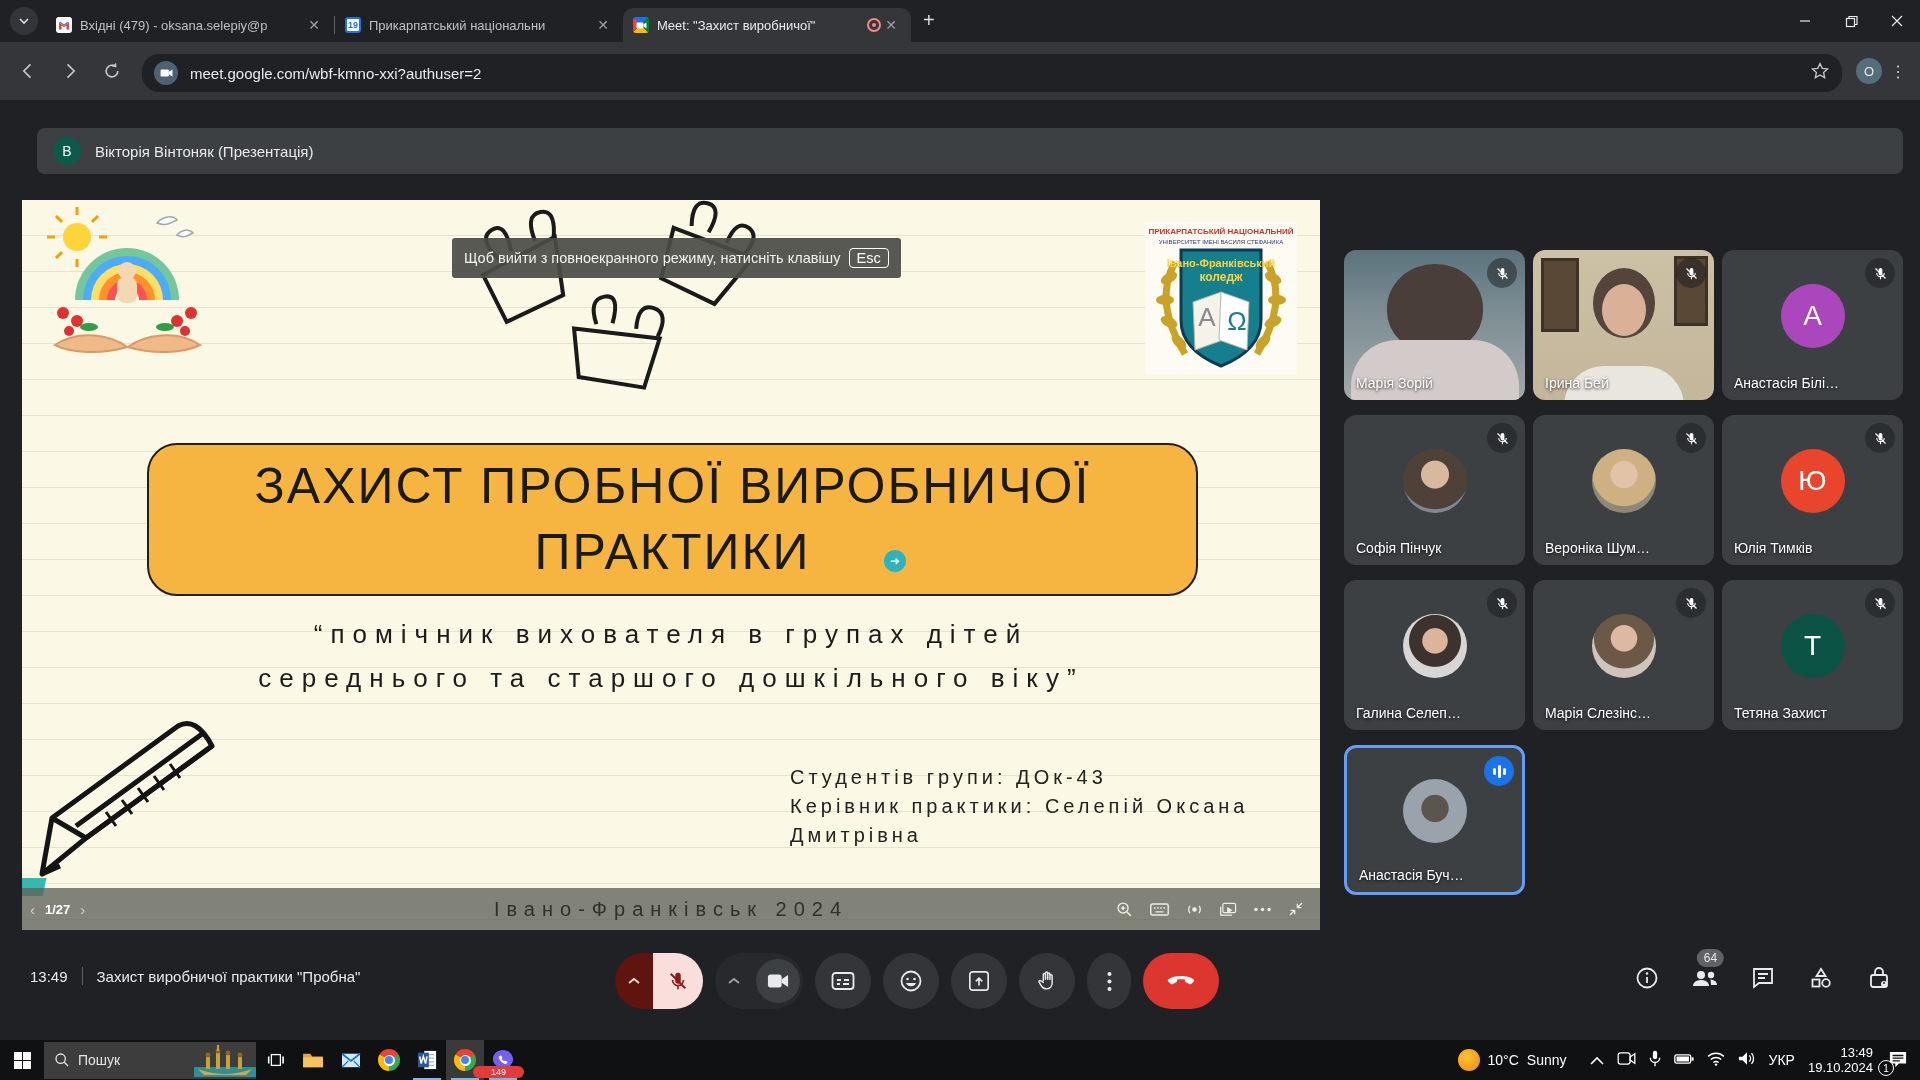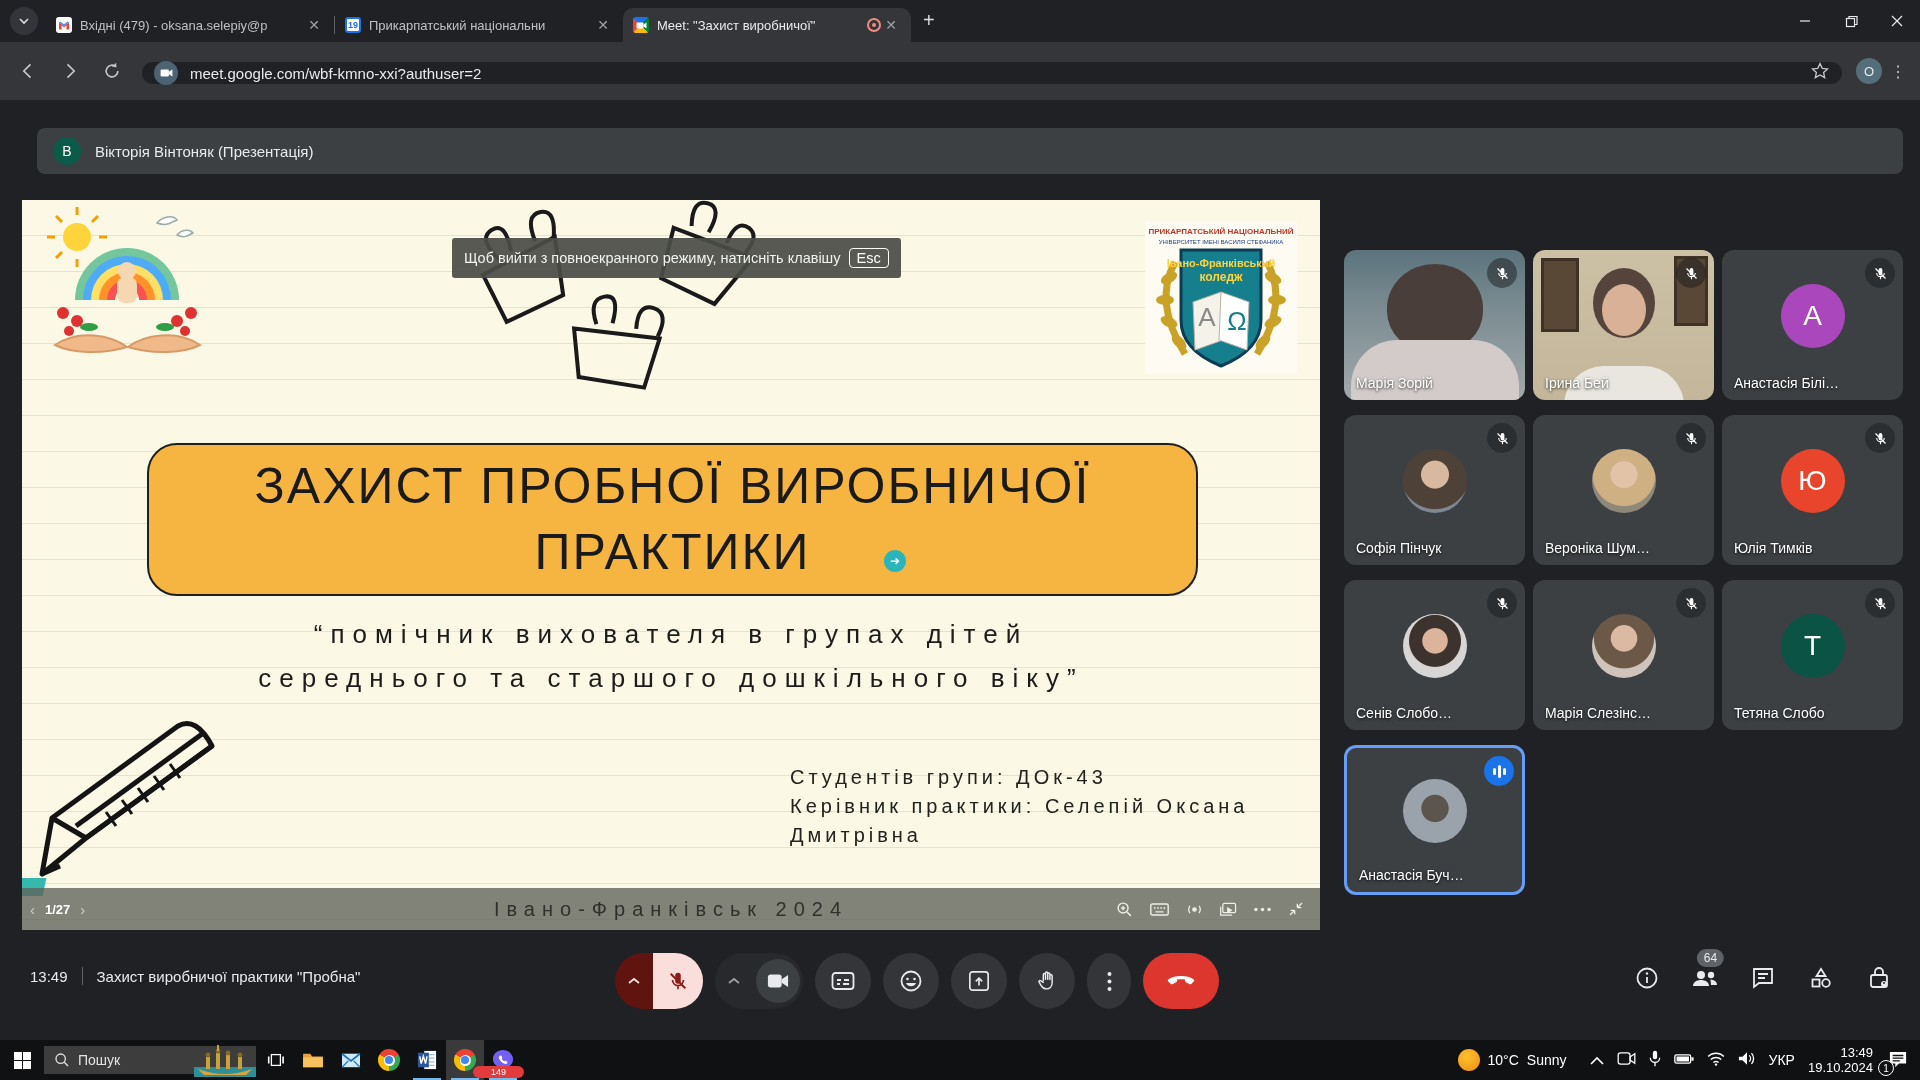--- a/index.html
+++ b/index.html
@@ -18,21 +18,21 @@
   .fav-cal { background:#fff; border:2px solid #1a73e8; border-radius:3px; color:#1a73e8; font-size:9px; font-weight:bold; display:flex; align-items:center; justify-content:center; }
   .fav-meet { border-radius:3px; background:conic-gradient(from 45deg,#00832d 0 90deg,#ffba00 90deg 180deg,#ea4335 180deg 270deg,#1a73e8 270deg 360deg); display:flex; align-items:center; justify-content:center; }
   .rec-dot { width:14px; height:14px; border:2px solid #f28b82; border-radius:50%; position:relative; margin-left:4px; }
   .rec-dot::after { content:""; position:absolute; left:3px; top:3px; width:4px; height:4px; border-radius:50%; background:#f28b82; }
   .newtab { color:#dadce0; font-size:20px; margin:0 0 10px 12px; }
   .wincontrols { margin-left:auto; display:flex; height:42px; }
   .winbtn { width:46px; height:42px; display:flex; align-items:center; justify-content:center; color:#e8eaed; }
 
   #toolbar { position:absolute; left:0; top:42px; width:1920px; height:58px; background:#35363a; display:flex; align-items:center; }
   .navbtn { width:28px; height:28px; margin-left:14px; display:flex; align-items:center; justify-content:center; color:#c4c7cb; }
-  #omnibox { flex:1; height:22px; margin:4px 14px 0 16px; background:#202124; border-radius:17px; display:flex; align-items:center; padding:0 12px; }
+  #omnibox { flex:1; height:38px; margin:4px 14px 0 16px; background:#202124; border-radius:17px; display:flex; align-items:center; padding:0 12px; }
   .cam-badge { width:24px; height:24px; border-radius:50%; background:#4d6373; display:flex; align-items:center; justify-content:center; margin-right:12px; }
   #url-text { color:#e8eaed; font-size:15px; flex:1; }
   .star { color:#c4c7cb; }
   #profile-chip { width:26px; height:26px; border-radius:50%; background:#546e7a; color:#e8eaed; font-size:13px; display:flex; align-items:center; justify-content:center; margin-right:6px; }
   .kebab { color:#c4c7cb; font-size:16px; letter-spacing:0; margin-right:12px; width:20px; text-align:center; }
 
   
   #meet { position:absolute; left:0; top:100px; width:1920px; height:940px; background:#202124; }
   #presenter-bar { position:absolute; left:37px; top:28px; width:1866px; height:46px; background:#3c4043; border-radius:8px; display:flex; align-items:center; }
   #presenter-avatar { width:28px; height:28px; border-radius:50%; background:#0c5a4a; color:#fff; font-size:14px; display:flex; align-items:center; justify-content:center; margin-left:16px; }
@@ -114,21 +114,21 @@
   .roundbtn { width:56px; height:56px; border-radius:50%; background:#333538; display:flex; align-items:center; justify-content:center; }
   .roundbtn.narrow { width:44px; }
   #end-call { width:76px; height:56px; border-radius:28px; background:#dc362e; display:flex; align-items:center; justify-content:center; }
   #right-controls { position:absolute; right:28px; top:20px; display:flex; align-items:center; gap:32px; }
   .rc-btn { position:relative; width:26px; height:26px; display:flex; align-items:center; justify-content:center; }
   #people-badge { position:absolute; top:-16px; left:50%; transform:translateX(-30%); background:#5f6368; color:#e8eaed; font-size:12px; border-radius:10px; padding:2px 7px; }
 
   
   #taskbar { position:absolute; left:0; top:1040px; width:1920px; height:40px; background:#101112; display:flex; align-items:center; }
   #start-btn { width:44px; height:40px; display:flex; align-items:center; justify-content:center; }
-  #search-box { width:212px; height:28px; background:#3d3d3d; display:flex; align-items:center; }
+  #search-box { width:212px; height:37px; background:#3d3d3d; display:flex; align-items:center; }
   #search-box .ph { color:#e3e3e3; font-size:14px; margin-left:8px; flex:1; }
   .tb-btn { width:38px; height:40px; display:flex; align-items:center; justify-content:center; position:relative; }
   .tb-btn.open::after { content:""; position:absolute; left:5px; right:5px; bottom:0; height:2px; background:#76b9ed; }
   .tb-btn.activeapp { background:#3a3a3a; }
   #viber-badge { position:absolute; right:-2px; bottom:2px; background:#e23b3b; color:#fff; font-size:9px; border-radius:8px; padding:1px 18px; }
   #tray { margin-left:auto; display:flex; align-items:center; gap:13px; padding-right:10px; color:#fff; font-size:14px; }
   #weather { display:flex; align-items:center; gap:8px; margin-right:10px; }
   #sun-icon { width:22px; height:22px; border-radius:50%; background:radial-gradient(circle at 40% 35%, #fcc12f, #f08c12); }
   #clock { text-align:right; font-size:13px; line-height:15px; }
   #notif { position:relative; width:24px; height:24px; display:flex; align-items:center; justify-content:center; }
@@ -475,21 +475,21 @@
 
     <div class="tile">
       <div class="t-av ph7"></div>
       <div class="mic-badge">
           <svg width="15" height="15" viewBox="0 0 24 24" stroke="#fff" fill="#fff">
             <path stroke="none" d="M12 15a3 3 0 0 0 3-3V6a3 3 0 0 0-6 0v6a3 3 0 0 0 3 3z"></path>
             <path fill="none" stroke-width="1.8" d="M6 11a6 6 0 0 0 12 0M12 17v4"></path>
             <path stroke-width="2" d="M4 4l16 16"></path>
           </svg>
         </div>
-      <span class="t-name">Сенів Слобо…</span>
+      <span class="t-name">Галина Селеп…</span>
     </div>
 
     <div class="tile">
       <div class="t-av ph8"></div>
       <div class="mic-badge">
           <svg width="15" height="15" viewBox="0 0 24 24" stroke="#fff" fill="#fff">
             <path stroke="none" d="M12 15a3 3 0 0 0 3-3V6a3 3 0 0 0-6 0v6a3 3 0 0 0 3 3z"></path>
             <path fill="none" stroke-width="1.8" d="M6 11a6 6 0 0 0 12 0M12 17v4"></path>
             <path stroke-width="2" d="M4 4l16 16"></path>
           </svg>
@@ -499,21 +499,21 @@
 
     <div class="tile">
       <div class="t-av c-green">Т</div>
       <div class="mic-badge">
           <svg width="15" height="15" viewBox="0 0 24 24" stroke="#fff" fill="#fff">
             <path stroke="none" d="M12 15a3 3 0 0 0 3-3V6a3 3 0 0 0-6 0v6a3 3 0 0 0 3 3z"></path>
             <path fill="none" stroke-width="1.8" d="M6 11a6 6 0 0 0 12 0M12 17v4"></path>
             <path stroke-width="2" d="M4 4l16 16"></path>
           </svg>
         </div>
-      <span class="t-name">Тетяна Слобо</span>
+      <span class="t-name">Тетяна Захист</span>
     </div>
 
     <div class="tile speaking">
       <div class="t-av ph10"></div>
       <div class="speak-badge">
           <i style="height:7px"></i>
           <i style="height:13px"></i>
           <i style="height:7px"></i>
         </div>
       <span class="t-name">Анастасія Буч…</span>

